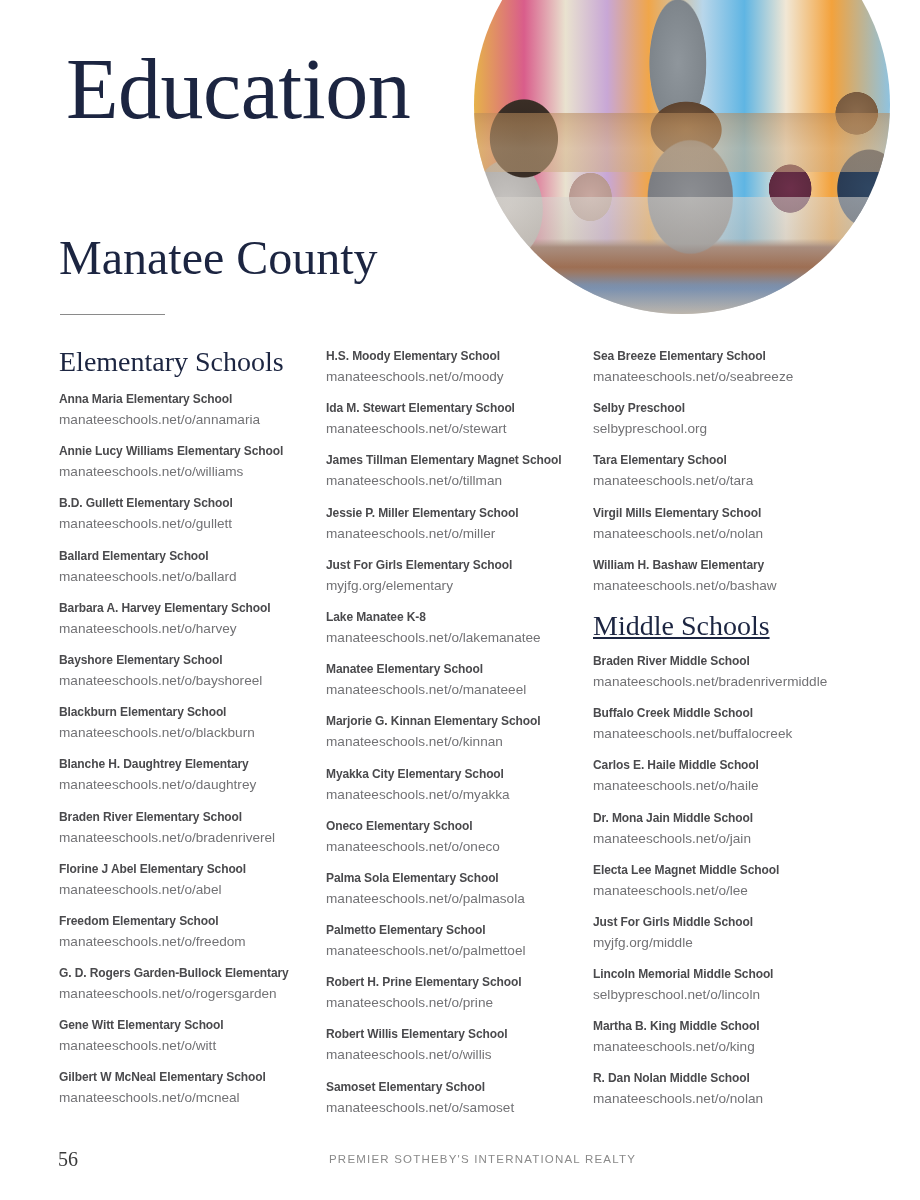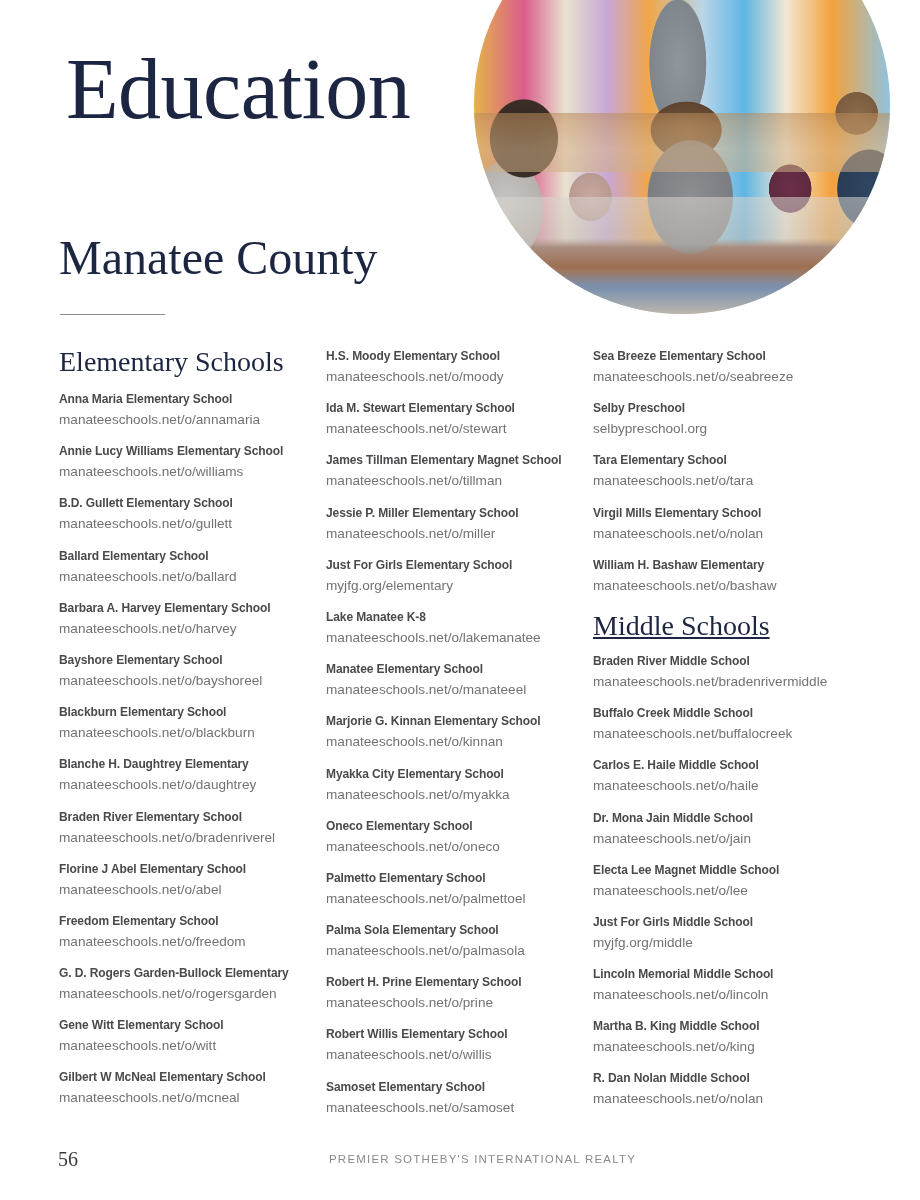--- a/index.html
+++ b/index.html
@@ -188,28 +188,28 @@
         </div>
         <div class="school">
           <span class="school-name">Myakka City Elementary School</span>
           <a class="school-url">manateeschools.net/o/myakka</a>
         </div>
         <div class="school">
           <span class="school-name">Oneco Elementary School</span>
           <a class="school-url">manateeschools.net/o/oneco</a>
         </div>
         <div class="school">
+          <span class="school-name">Palma Sola Elementary School</span>
+          <a class="school-url">manateeschools.net/o/palmasola</a>
+        </div>
+        <div class="school">
           <span class="school-name">Palmetto Elementary School</span>
           <a class="school-url">manateeschools.net/o/palmettoel</a>
         </div>
         <div class="school">
-          <span class="school-name">Palma Sola Elementary School</span>
-          <a class="school-url">manateeschools.net/o/palmasola</a>
-        </div>
-        <div class="school">
           <span class="school-name">Robert H. Prine Elementary School</span>
           <a class="school-url">manateeschools.net/o/prine</a>
         </div>
         <div class="school">
           <span class="school-name">Robert Willis Elementary School</span>
           <a class="school-url">manateeschools.net/o/willis</a>
         </div>
         <div class="school">
           <span class="school-name">Samoset Elementary School</span>
           <a class="school-url">manateeschools.net/o/samoset</a>
@@ -260,21 +260,21 @@
         <div class="school">
           <span class="school-name">Electa Lee Magnet Middle School</span>
           <a class="school-url">manateeschools.net/o/lee</a>
         </div>
         <div class="school">
           <span class="school-name">Just For Girls Middle School</span>
           <a class="school-url">myjfg.org/middle</a>
         </div>
         <div class="school">
           <span class="school-name">Lincoln Memorial Middle School</span>
-          <a class="school-url">manateeschools.net/o/lincoln</a>
+          <a class="school-url">selbypreschool.net/o/lincoln</a>
         </div>
         <div class="school">
           <span class="school-name">Martha B. King Middle School</span>
           <a class="school-url">manateeschools.net/o/king</a>
         </div>
         <div class="school">
           <span class="school-name">R. Dan Nolan Middle School</span>
           <a class="school-url">manateeschools.net/o/nolan</a>
         </div>
       </div>

